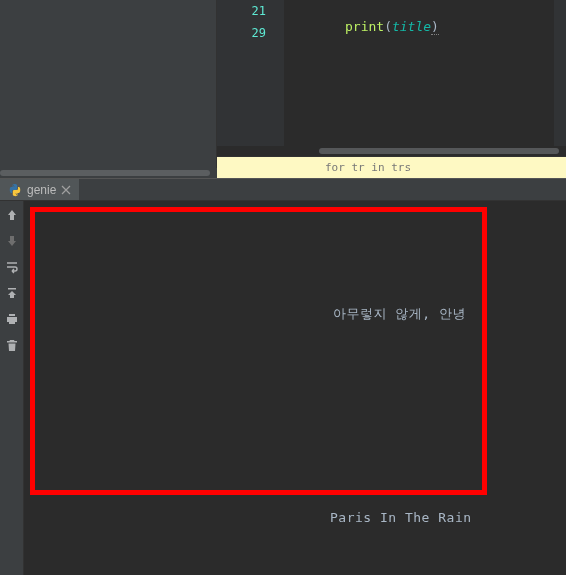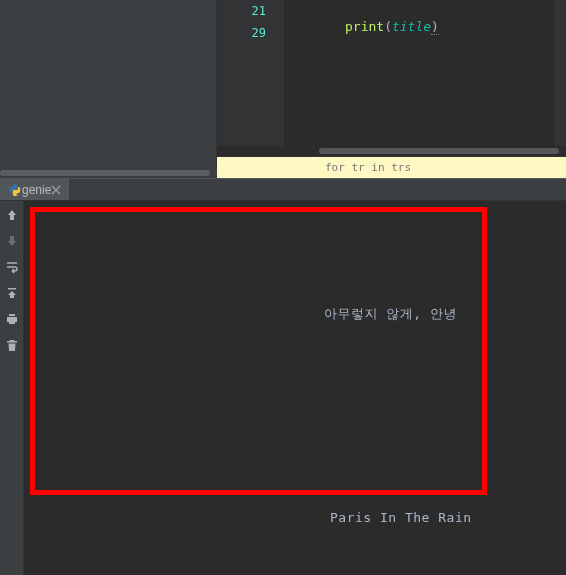--- a/index.html
+++ b/index.html
@@ -159,20 +159,21 @@
   background: #3c3f41;
   display: flex;
   align-items: stretch;
   border-bottom: 1px solid #323232;
 }
 .run-tab {
   display: flex;
   align-items: center;
   background: #515658;
   padding: 0 8px;
+  gap: 5px;
   color: #bbbbbb;
   font-size: 12px;
   font-family: -apple-system, "Segoe UI", sans-serif;
 }
 .py-icon {
   width: 14px;
   height: 14px;
 }
 .tab-close {
   width: 10px;
@@ -220,21 +221,21 @@
   pointer-events: none;
 }
 .console-line {
   position: absolute;
   color: #a9b7c6;
   font-family: "Consolas", "Monaco", monospace;
   font-size: 13px;
   white-space: pre;
   letter-spacing: 0.5px;
 }
-.cl1 { left: 300px; top: 104px; }
+.cl1 { left: 309px; top: 104px; }
 .cl2 { left: 306px; top: 309px; }
 </style>
 </head>
 <body>
 
 <div class="root">
 
   <div class="top-area">
 
     <div class="proj-pane">

